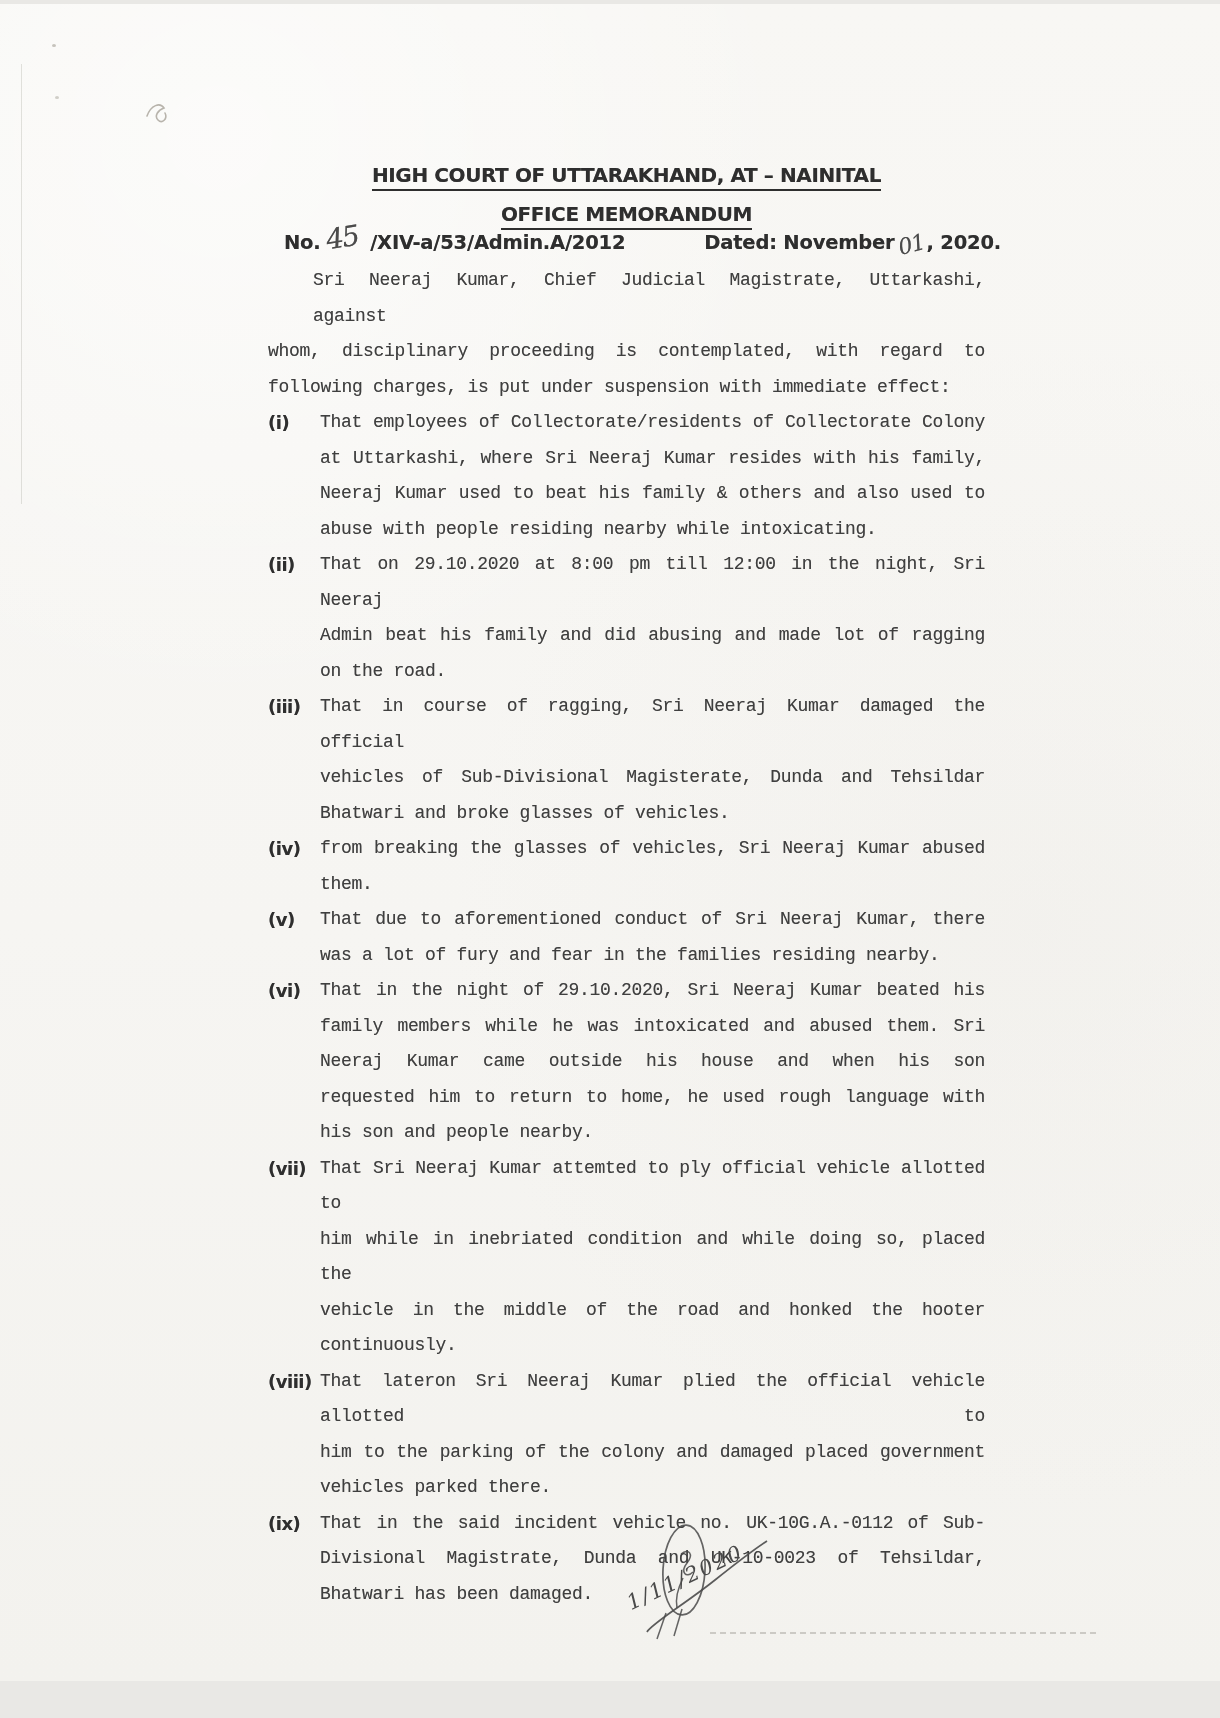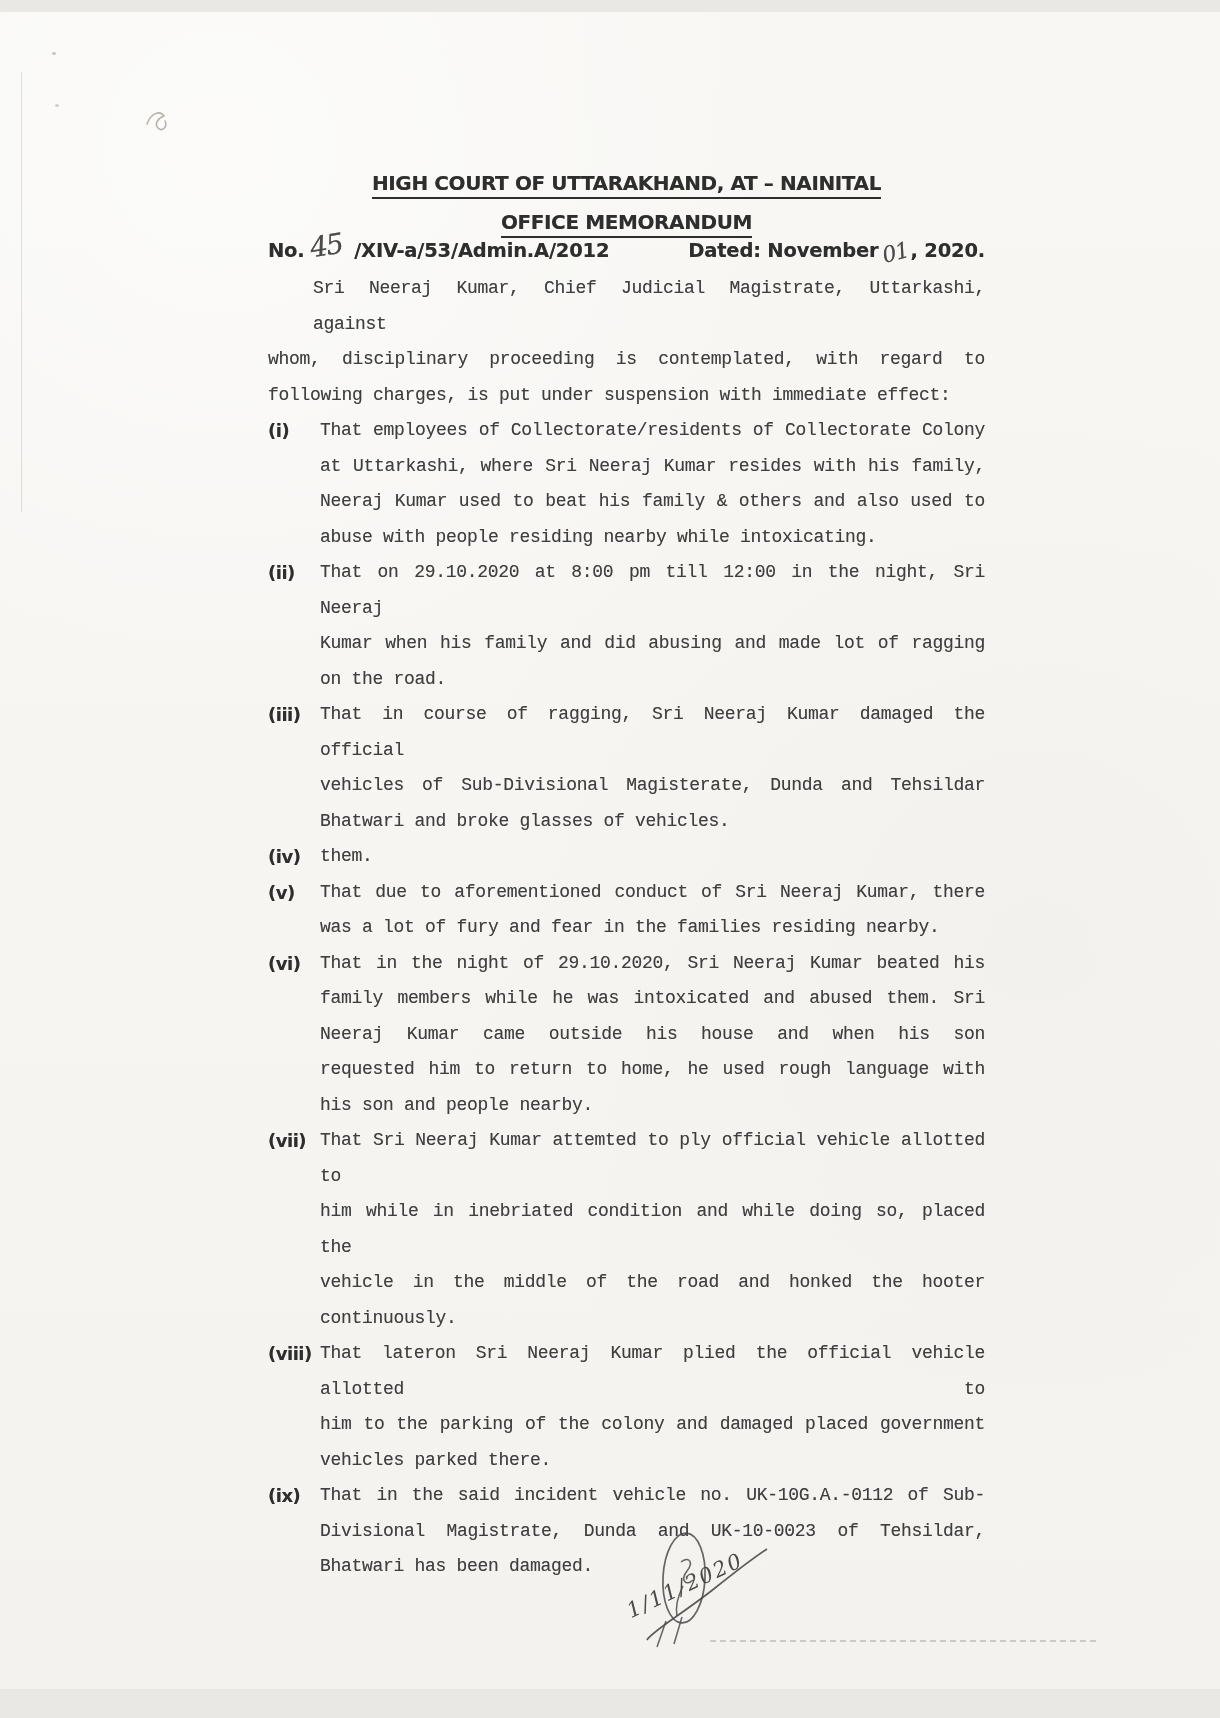--- a/index.html
+++ b/index.html
@@ -1,19 +1,19 @@
 <!DOCTYPE html>
 <html><head>
 <meta charset="utf-8">
 <style>
   html,body{margin:0;padding:0;background:#e9e8e5;}
   .page{
     position:relative;
     width:1220px;height:1677px;
-    margin:12px auto;
+    margin:4px auto;
     overflow:hidden;
     background:
       radial-gradient(circle at 18% 8%, rgba(255,255,255,.55), transparent 32%),
       radial-gradient(circle at 85% 55%, rgba(236,234,229,.35), transparent 42%),
       linear-gradient(180deg,#f8f7f4 0%,#f6f5f2 55%,#f3f2ee 100%);
     font-family:"DejaVu Sans","Liberation Sans",sans-serif;
     color:#3f3f3f;
   }
   
   .crease{position:absolute;left:21px;top:60px;width:1px;height:440px;
@@ -30,21 +30,21 @@
   .title-row{position:absolute;left:268px;width:717px;text-align:center;}
   .t1{top:158px;}
   .t2{top:197px;}
   .title-text{
     display:inline-block;font-weight:bold;font-size:20px;line-height:26px;
     letter-spacing:-.4px;color:#2e2e2e;
     border-bottom:2px solid #2e2e2e;padding-bottom:1px;
     text-shadow:0 0 .6px rgba(46,46,46,.5);
   }
   .refline{
-    position:absolute;left:268px;top:224px;width:717px;
+    position:absolute;left:284px;top:224px;width:717px;
     display:flex;align-items:flex-end;
     font-weight:bold;font-size:19.5px;line-height:30px;color:#2e2e2e;
     text-shadow:0 0 .6px rgba(46,46,46,.5);
     letter-spacing:-.2px;
   }
   .refline .spacer{flex:1;}
   .hw{
     font-family:"DejaVu Serif","Liberation Serif",serif;
     font-style:italic;font-weight:normal;color:#4b4b4b;
     display:inline-block;
@@ -114,33 +114,34 @@
       <span class="clabel">(i)</span>
       <div class="line jl">That employees of Collectorate/residents of Collectorate Colony</div>
       <div class="line jl">at Uttarkashi, where Sri Neeraj Kumar resides with his family,</div>
       <div class="line jl">Neeraj Kumar used to beat his family &amp; others and also used to</div>
       <div class="line ll">abuse with people residing nearby while intoxicating.</div>
     </div>
 
     <div class="charge">
       <span class="clabel">(ii)</span>
       <div class="line jl">That on 29.10.2020 at 8:00 pm till 12:00 in the night, Sri Neeraj</div>
-      <div class="line jl">Kumar when his family and did abusing and made lot of ragging</div>
+      <div class="line jl">Admin beat his family and did abusing and made lot of ragging</div>
       <div class="line ll">on the road.</div>
     </div>
 
     <div class="charge">
       <span class="clabel">(iii)</span>
       <div class="line jl">That in course of ragging, Sri Neeraj Kumar damaged the official</div>
       <div class="line jl">vehicles of Sub-Divisional Magisterate, Dunda and Tehsildar</div>
       <div class="line ll">Bhatwari and broke glasses of vehicles.</div>
     </div>
 
     <div class="charge">
       <span class="clabel">(iv)</span>
+      <div class="line jl">from breaking the glasses of vehicles, Sri Neeraj Kumar abused</div>
       <div class="line ll">them.</div>
     </div>
 
     <div class="charge">
       <span class="clabel">(v)</span>
       <div class="line jl">That due to aforementioned conduct of Sri Neeraj Kumar, there</div>
       <div class="line ll">was a lot of fury and fear in the families residing nearby.</div>
     </div>
 
     <div class="charge">

